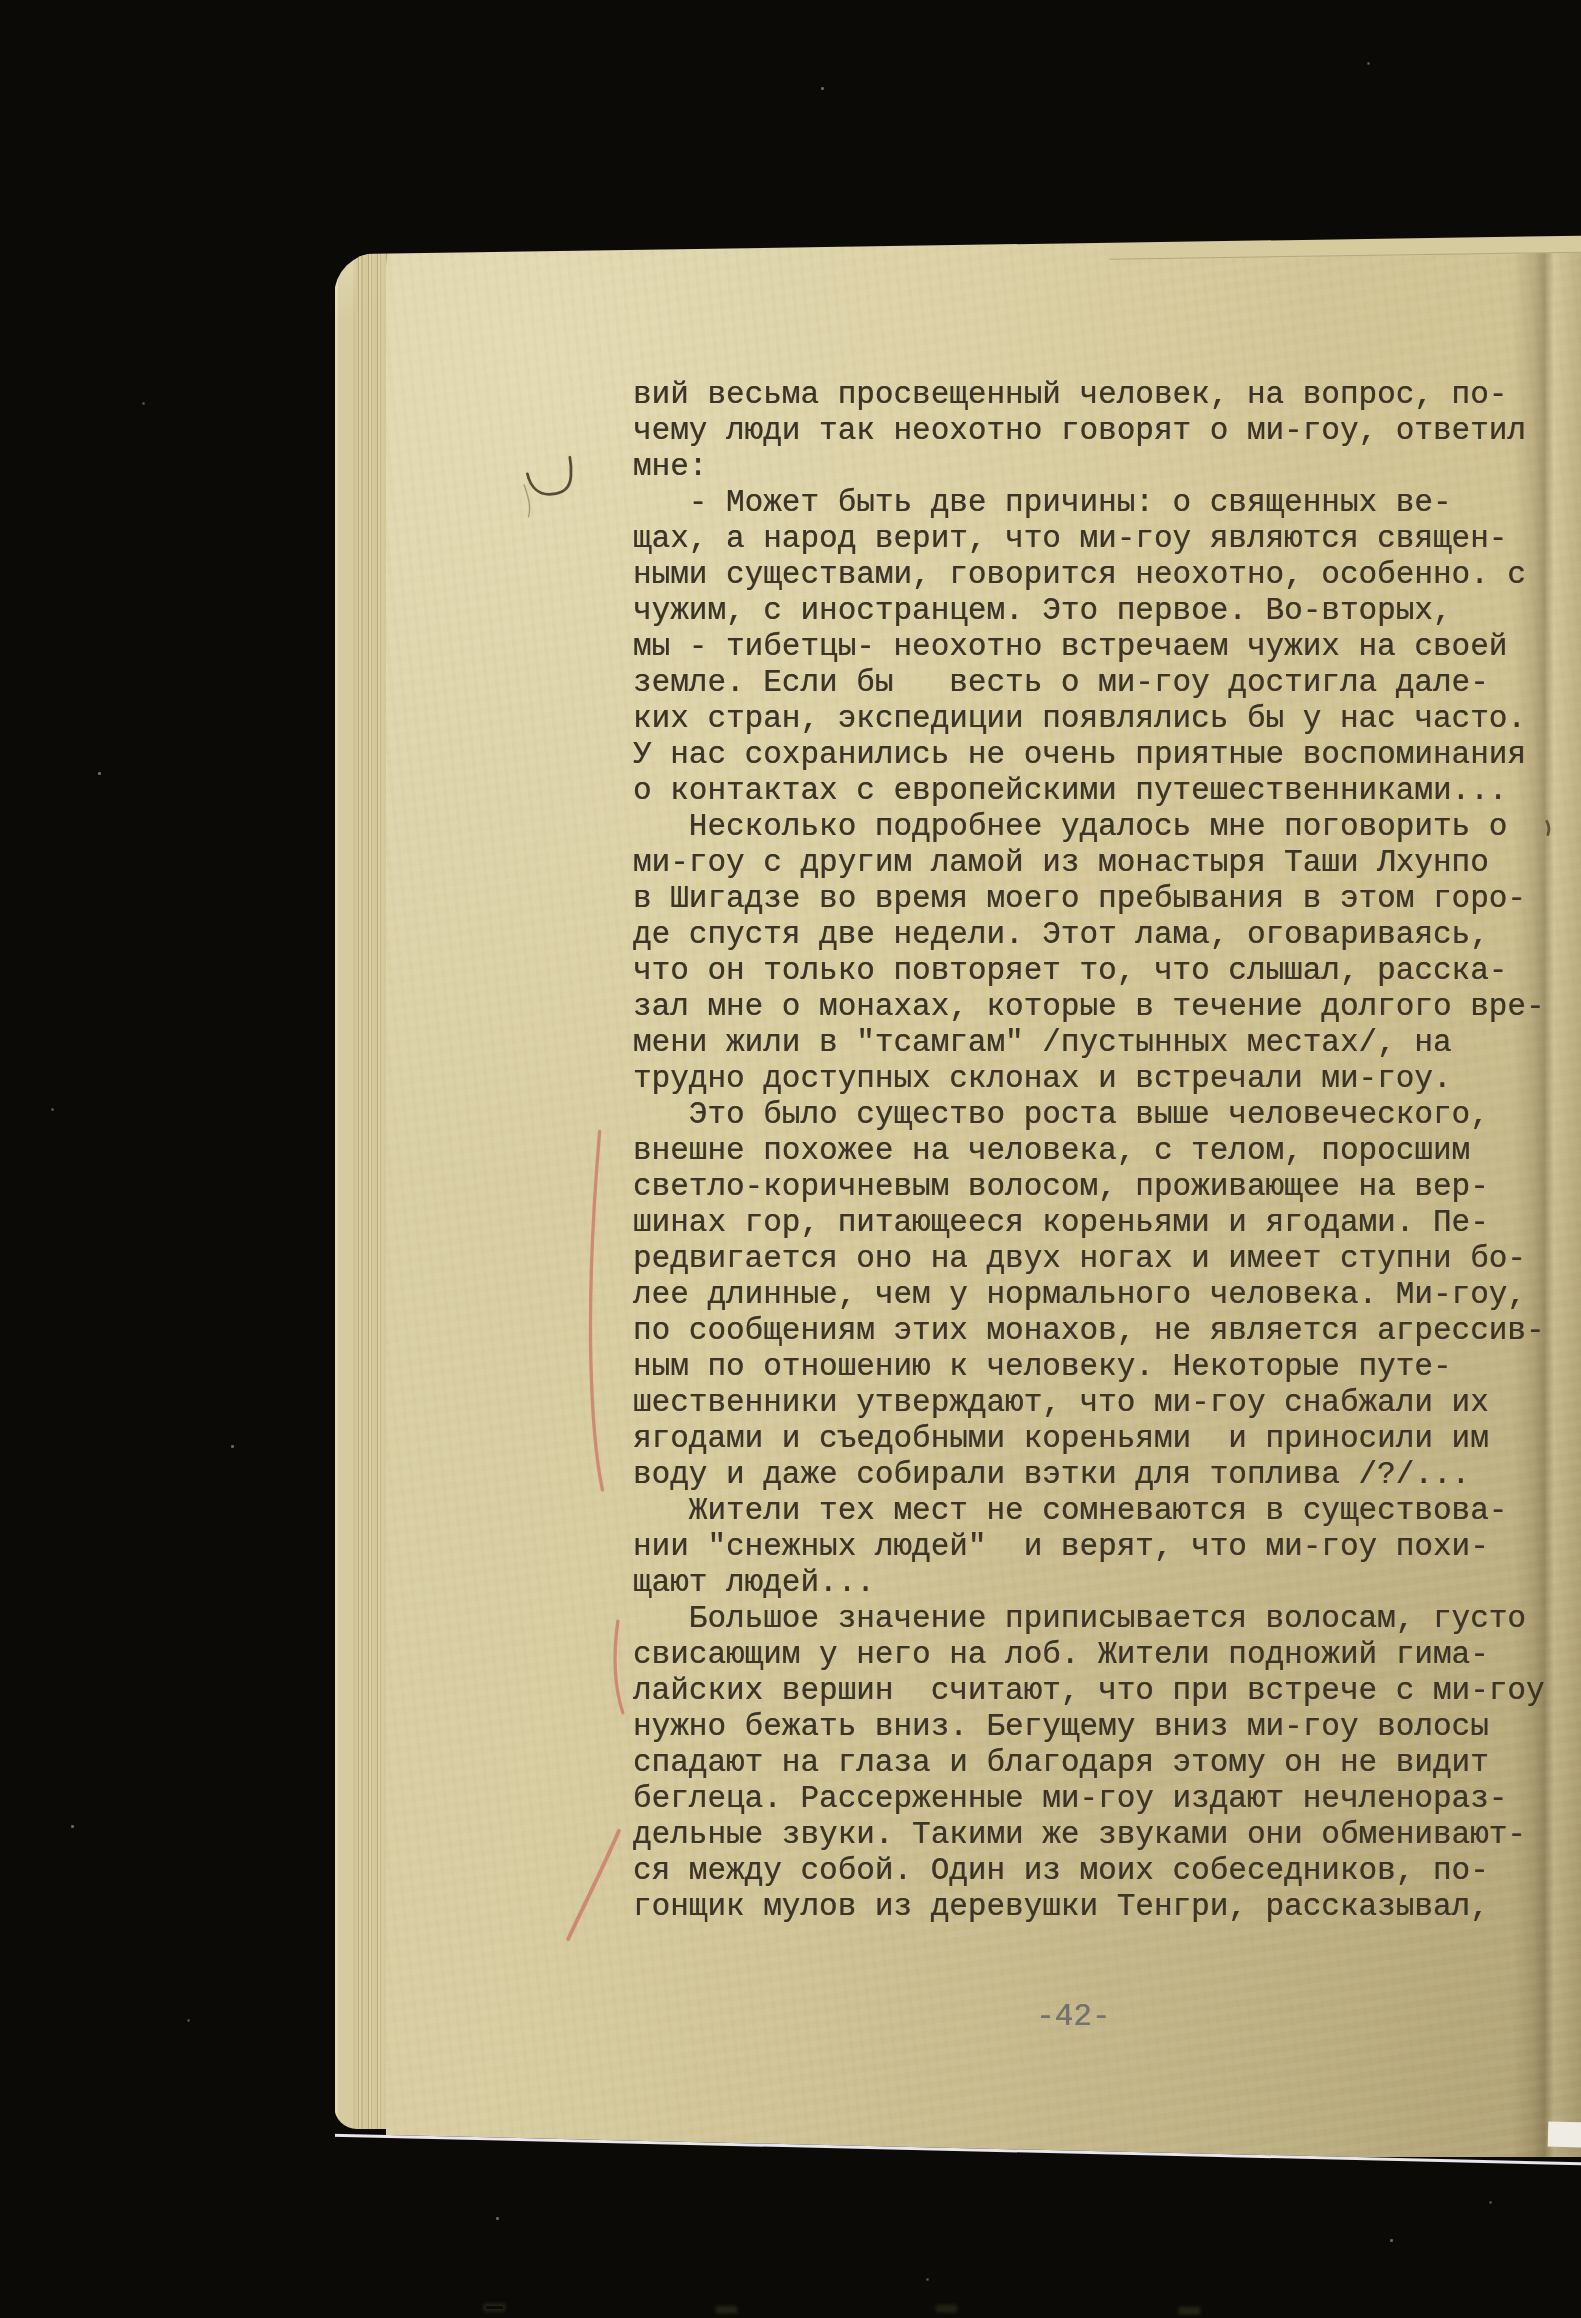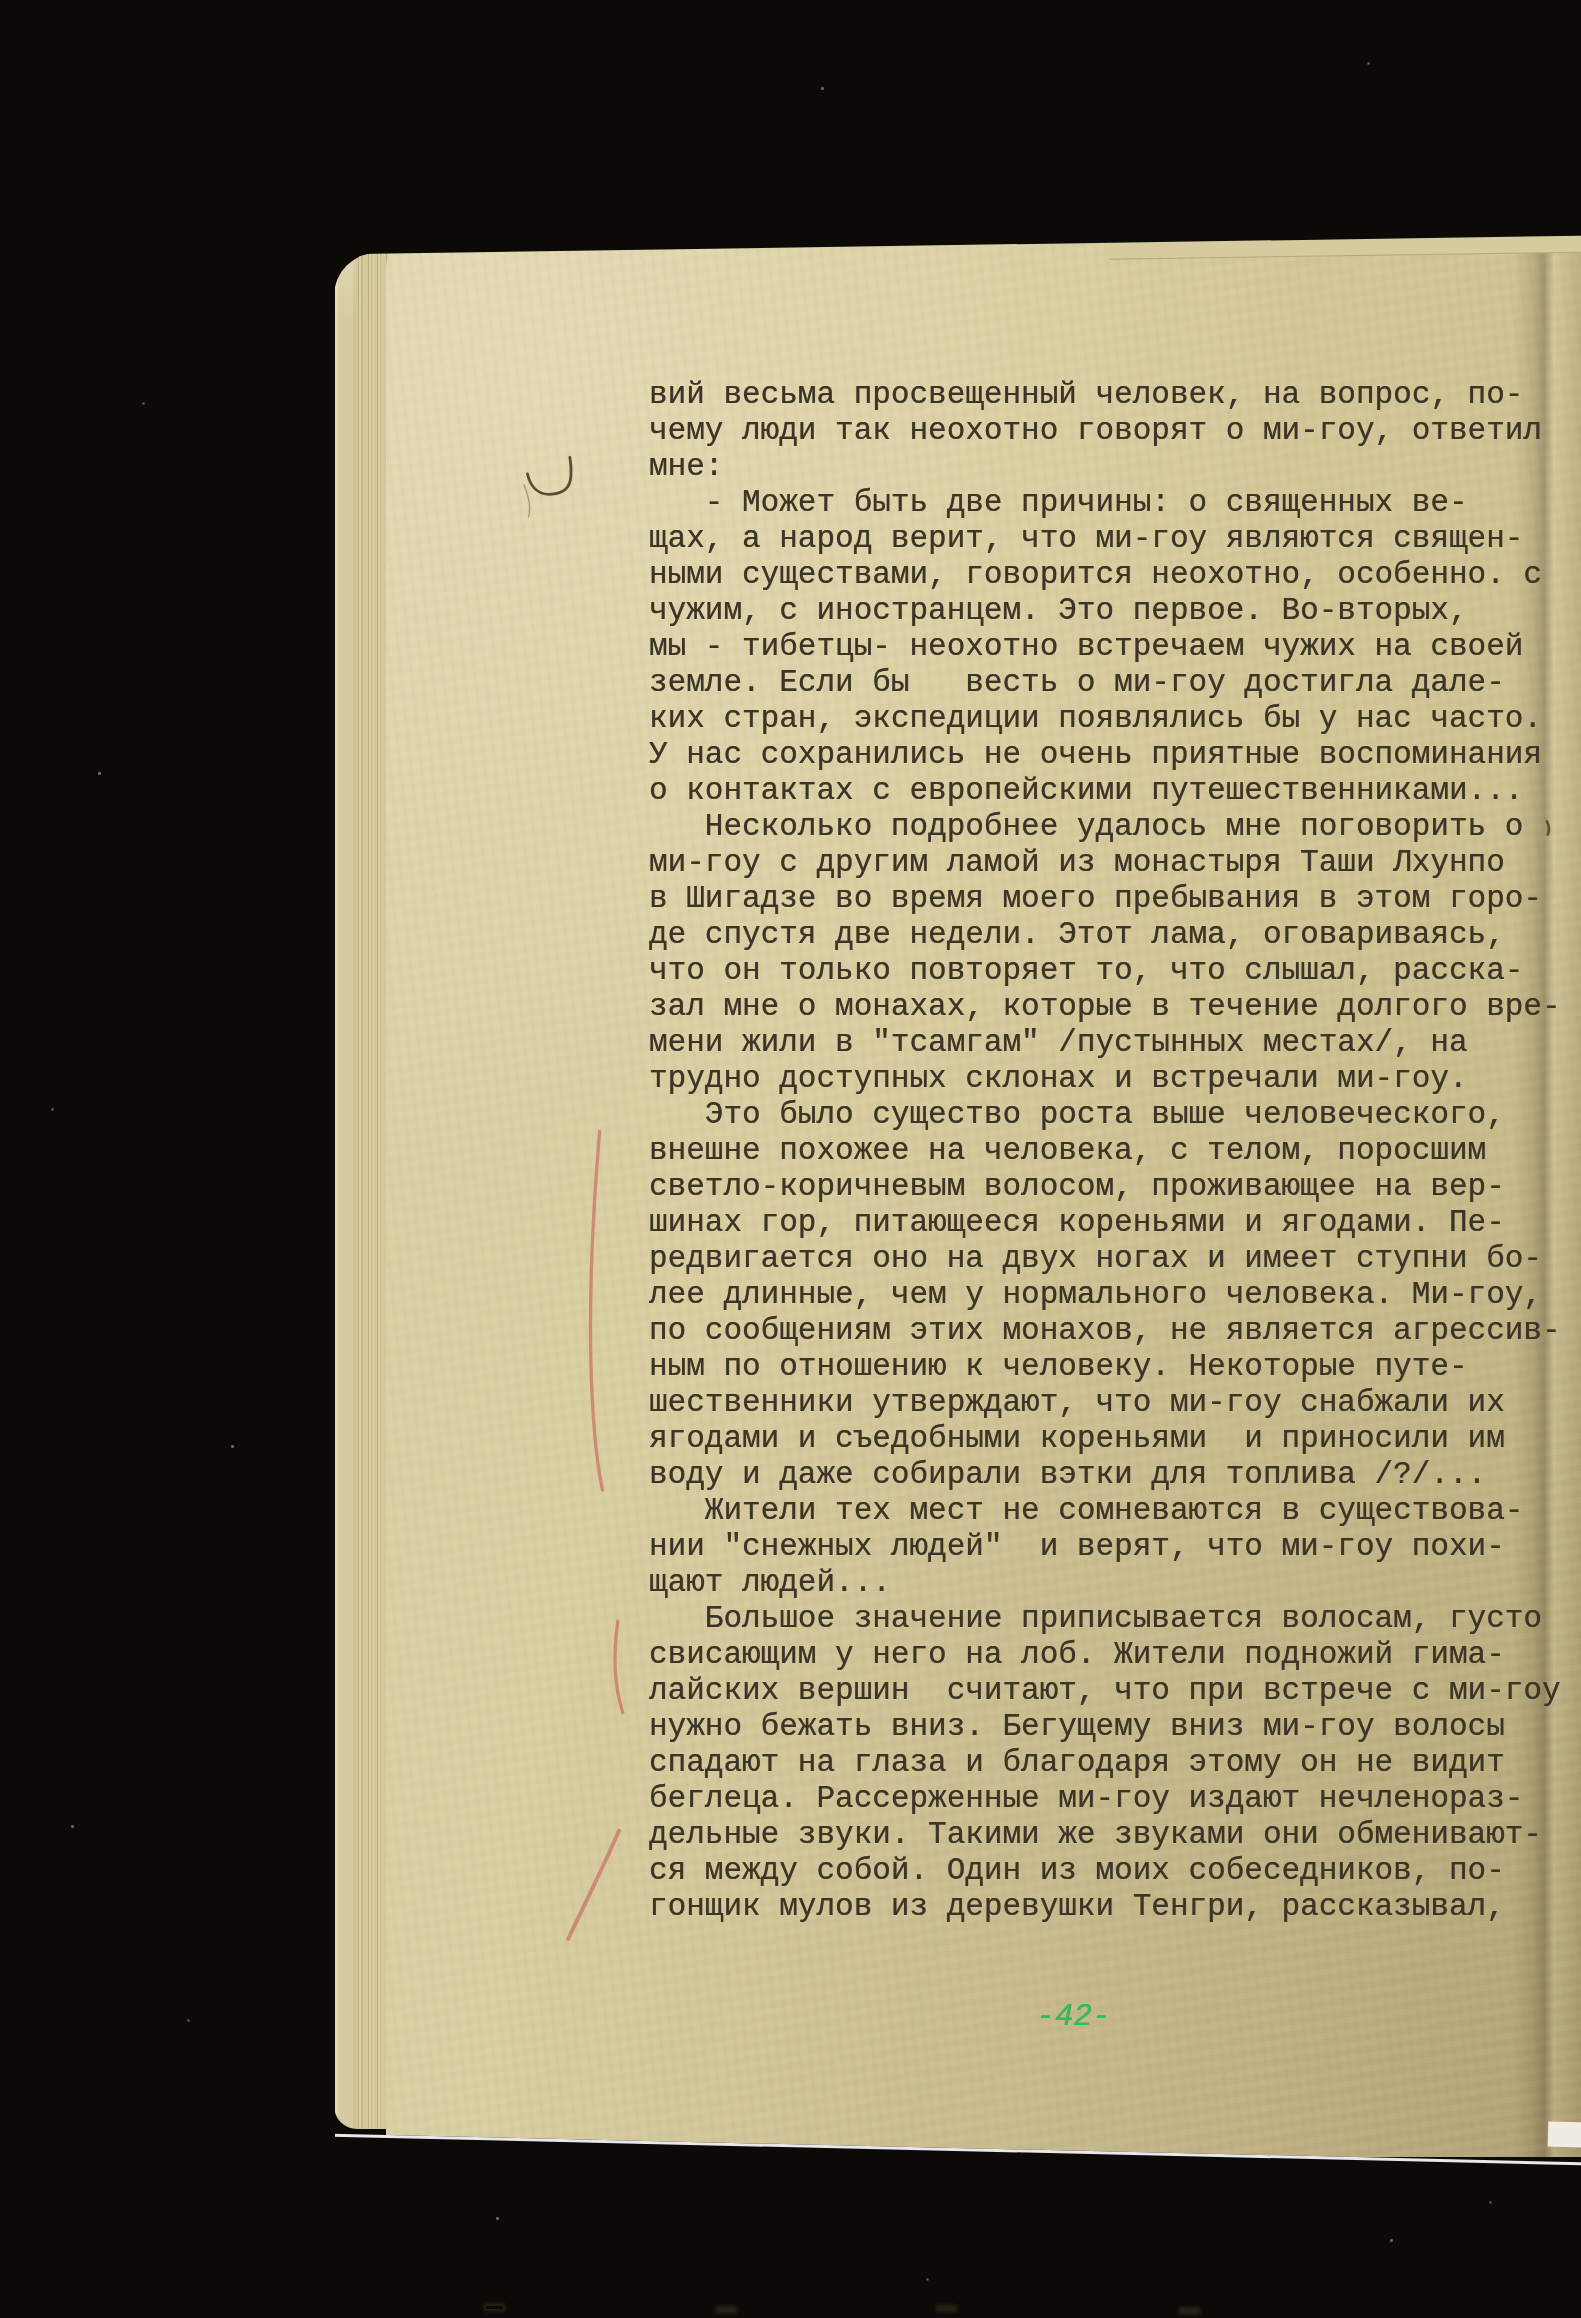--- a/index.html
+++ b/index.html
@@ -142,32 +142,30 @@
   .typed-text {
     position: absolute;
     left: 633px;
     top: 377px;
     white-space: pre;
     font-size: 31px;
     line-height: 36px;
     color: #3c3527;
     text-shadow: 0.3px 0.4px 0.6px rgba(52,46,30,0.55), -0.2px -0.1px 0.3px rgba(52,46,30,0.3);
     letter-spacing: 0;
-    margin-left: 16px;
   }
   .page-number {
     position: absolute;
     left: 1036px;
     top: 1999px;
     white-space: pre;
     font-size: 31px;
     line-height: 36px;
-    color: #22c55e;
+    color: #737373;
     text-shadow: 0.3px 0.4px 0.6px rgba(52,46,30,0.55);
-    font-style: italic;
   }
   .marks-svg {
     position: absolute;
     left: 0; top: 0;
     width: 1581px; height: 2319px;
     pointer-events: none;
   }
 </style>
 </head>
 <body>

